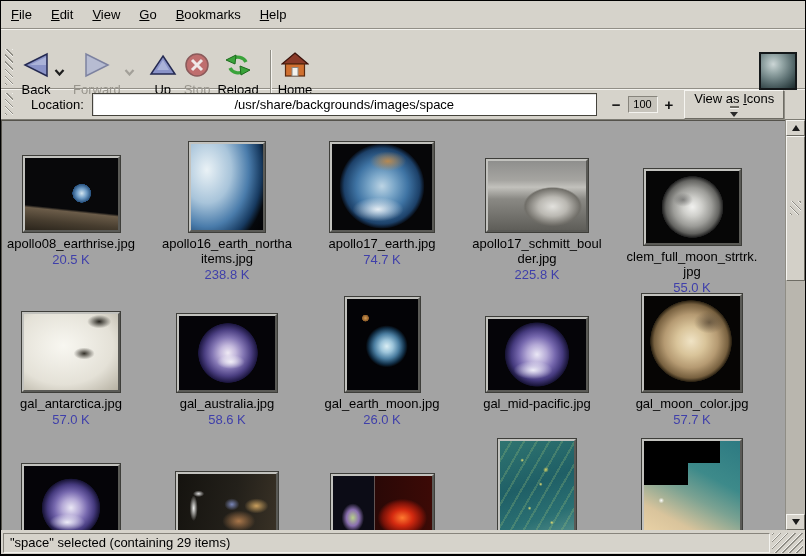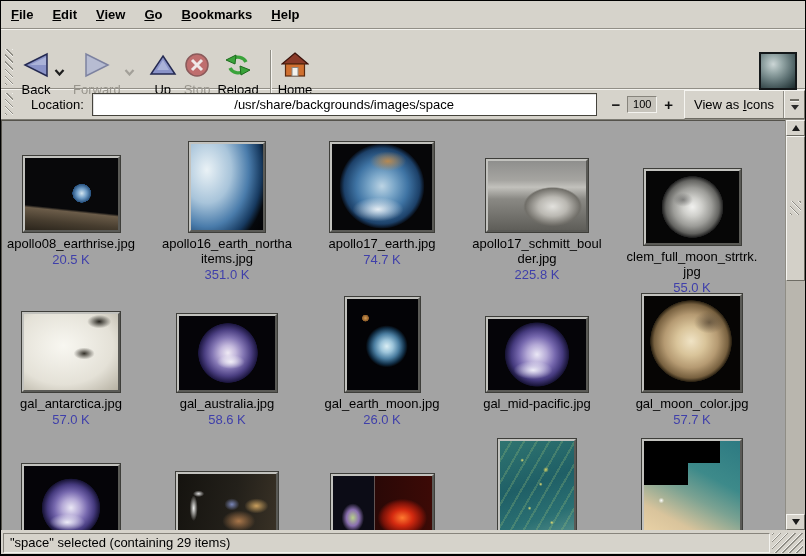--- a/index.html
+++ b/index.html
@@ -5,21 +5,21 @@
   html,body{margin:0;padding:0;background:#555;}
   *{font-family:"Liberation Sans","DejaVu Sans",sans-serif;}
   .window{
     position:relative;width:806px;height:556px;box-sizing:border-box;
     background:#d6d3cb;border:1px solid #000;border-bottom:2px solid #000;
     overflow:hidden;
   }
   
   .menubar{height:27px;display:flex;align-items:center;padding-left:10px;
     border-bottom:1px solid #928f87;box-shadow:0 1px 0 #f4f3ef;}
-  .menu-item{font-size:13px;color:#000;margin-right:19px;line-height:26px;cursor:default;font-weight:bold;}
+  .menu-item{font-size:13px;color:#000;margin-right:19px;line-height:26px;cursor:default;}
   .menu-item u{text-decoration:underline;}
   
   .toolbar{height:60px;display:flex;align-items:flex-start;border-bottom:1px solid #928f87;
     box-shadow:0 1px 0 #f4f3ef;padding-top:17px;box-sizing:border-box;}
   .grip{width:8px;align-self:stretch;margin:3px 2px 3px 4px;
     background:repeating-linear-gradient(45deg,#f2f1ed 0 1px,#8f8d85 1px 2px,rgba(0,0,0,0) 2px 5px);}
   .tb-btn{display:flex;flex-direction:column;align-items:center;margin:2px 1px 0 6px;}
   .tb-iconbox{height:34px;display:flex;align-items:center;justify-content:center;}
   .tb-label{font-size:13px;color:#000;line-height:15px;}
   .tb-label.disabled{color:#98958d;}
@@ -34,21 +34,21 @@
   .loc-input{margin-left:8px;width:505px;height:23px;box-sizing:border-box;border:1px solid #45433c;
     background:#fff;font-size:13px;padding:0 4px;color:#000;box-shadow:inset 1px 1px 0 rgba(0,0,0,.12);text-align:center;}
   .zoom-out,.zoom-in{font-size:15px;font-weight:bold;color:#111;cursor:default;}
   .zoom-out{margin-left:15px;}
   .zoom-in{margin-left:7px;}
   .zoom-box{margin-left:7px;width:30px;height:17px;box-sizing:border-box;text-align:center;
     background:#c6c3bb;border:1px solid;border-color:#87847c #f4f3ef #f4f3ef #87847c;
     font-size:11px;line-height:15px;color:#000;}
   .viewmode{margin-left:11px;height:27px;display:flex;align-items:center;
     background:#d6d3cb;border:1px solid;border-color:#f6f5f1 #6e6c64 #6e6c64 #f6f5f1;
-    box-shadow:1px 1px 0 #8f8d85;cursor:default;}
+    box-shadow:1px 1px 0 #8f8d85;cursor:default;flex-direction:column;}
   .viewmode-text{font-size:13px;padding:0 9px;color:#000;white-space:nowrap;}
   .viewmode-div{width:1px;align-self:stretch;background:#8f8d85;border-right:1px solid #f4f3ef;}
   .viewmode-ind{width:19px;display:flex;flex-direction:column;align-items:center;}
   .viewmode-ind .bar{width:9px;height:2px;background:#6e6c64;border-bottom:1px solid #f4f3ef;margin-bottom:3px;}
   .viewmode-ind .arr{width:0;height:0;border-left:4px solid rgba(0,0,0,0);border-right:4px solid rgba(0,0,0,0);border-top:5px solid #2a2a2a;}
   
   .content{height:410px;display:flex;}
   .canvas{position:relative;flex:1;background:#a3a3a3;overflow:hidden;
     border-top:1px solid #55534c;border-left:1px solid #55534c;box-sizing:border-box;}
   .icon-item{position:absolute;width:156px;text-align:center;}
@@ -255,21 +255,21 @@
 
       <div class="icon-item" style="left:-9px;top:35px;">
         <div class="thumb t-apollo08"></div>
         <div class="fname">apollo08_earthrise.jpg</div>
         <div class="fsize">20.5 K</div>
       </div>
       <div class="icon-item" style="left:147px;top:21px;">
         <div class="thumb t-apollo16"></div>
         <div class="fname">apollo16_earth_northa
 items.jpg</div>
-        <div class="fsize">351.0 K</div>
+        <div class="fsize">238.8 K</div>
       </div>
       <div class="icon-item" style="left:302px;top:21px;">
         <div class="thumb t-apollo17e"></div>
         <div class="fname">apollo17_earth.jpg</div>
         <div class="fsize">74.7 K</div>
       </div>
       <div class="icon-item" style="left:457px;top:38px;">
         <div class="thumb t-schmitt"></div>
         <div class="fname">apollo17_schmitt_boul
 der.jpg</div>

